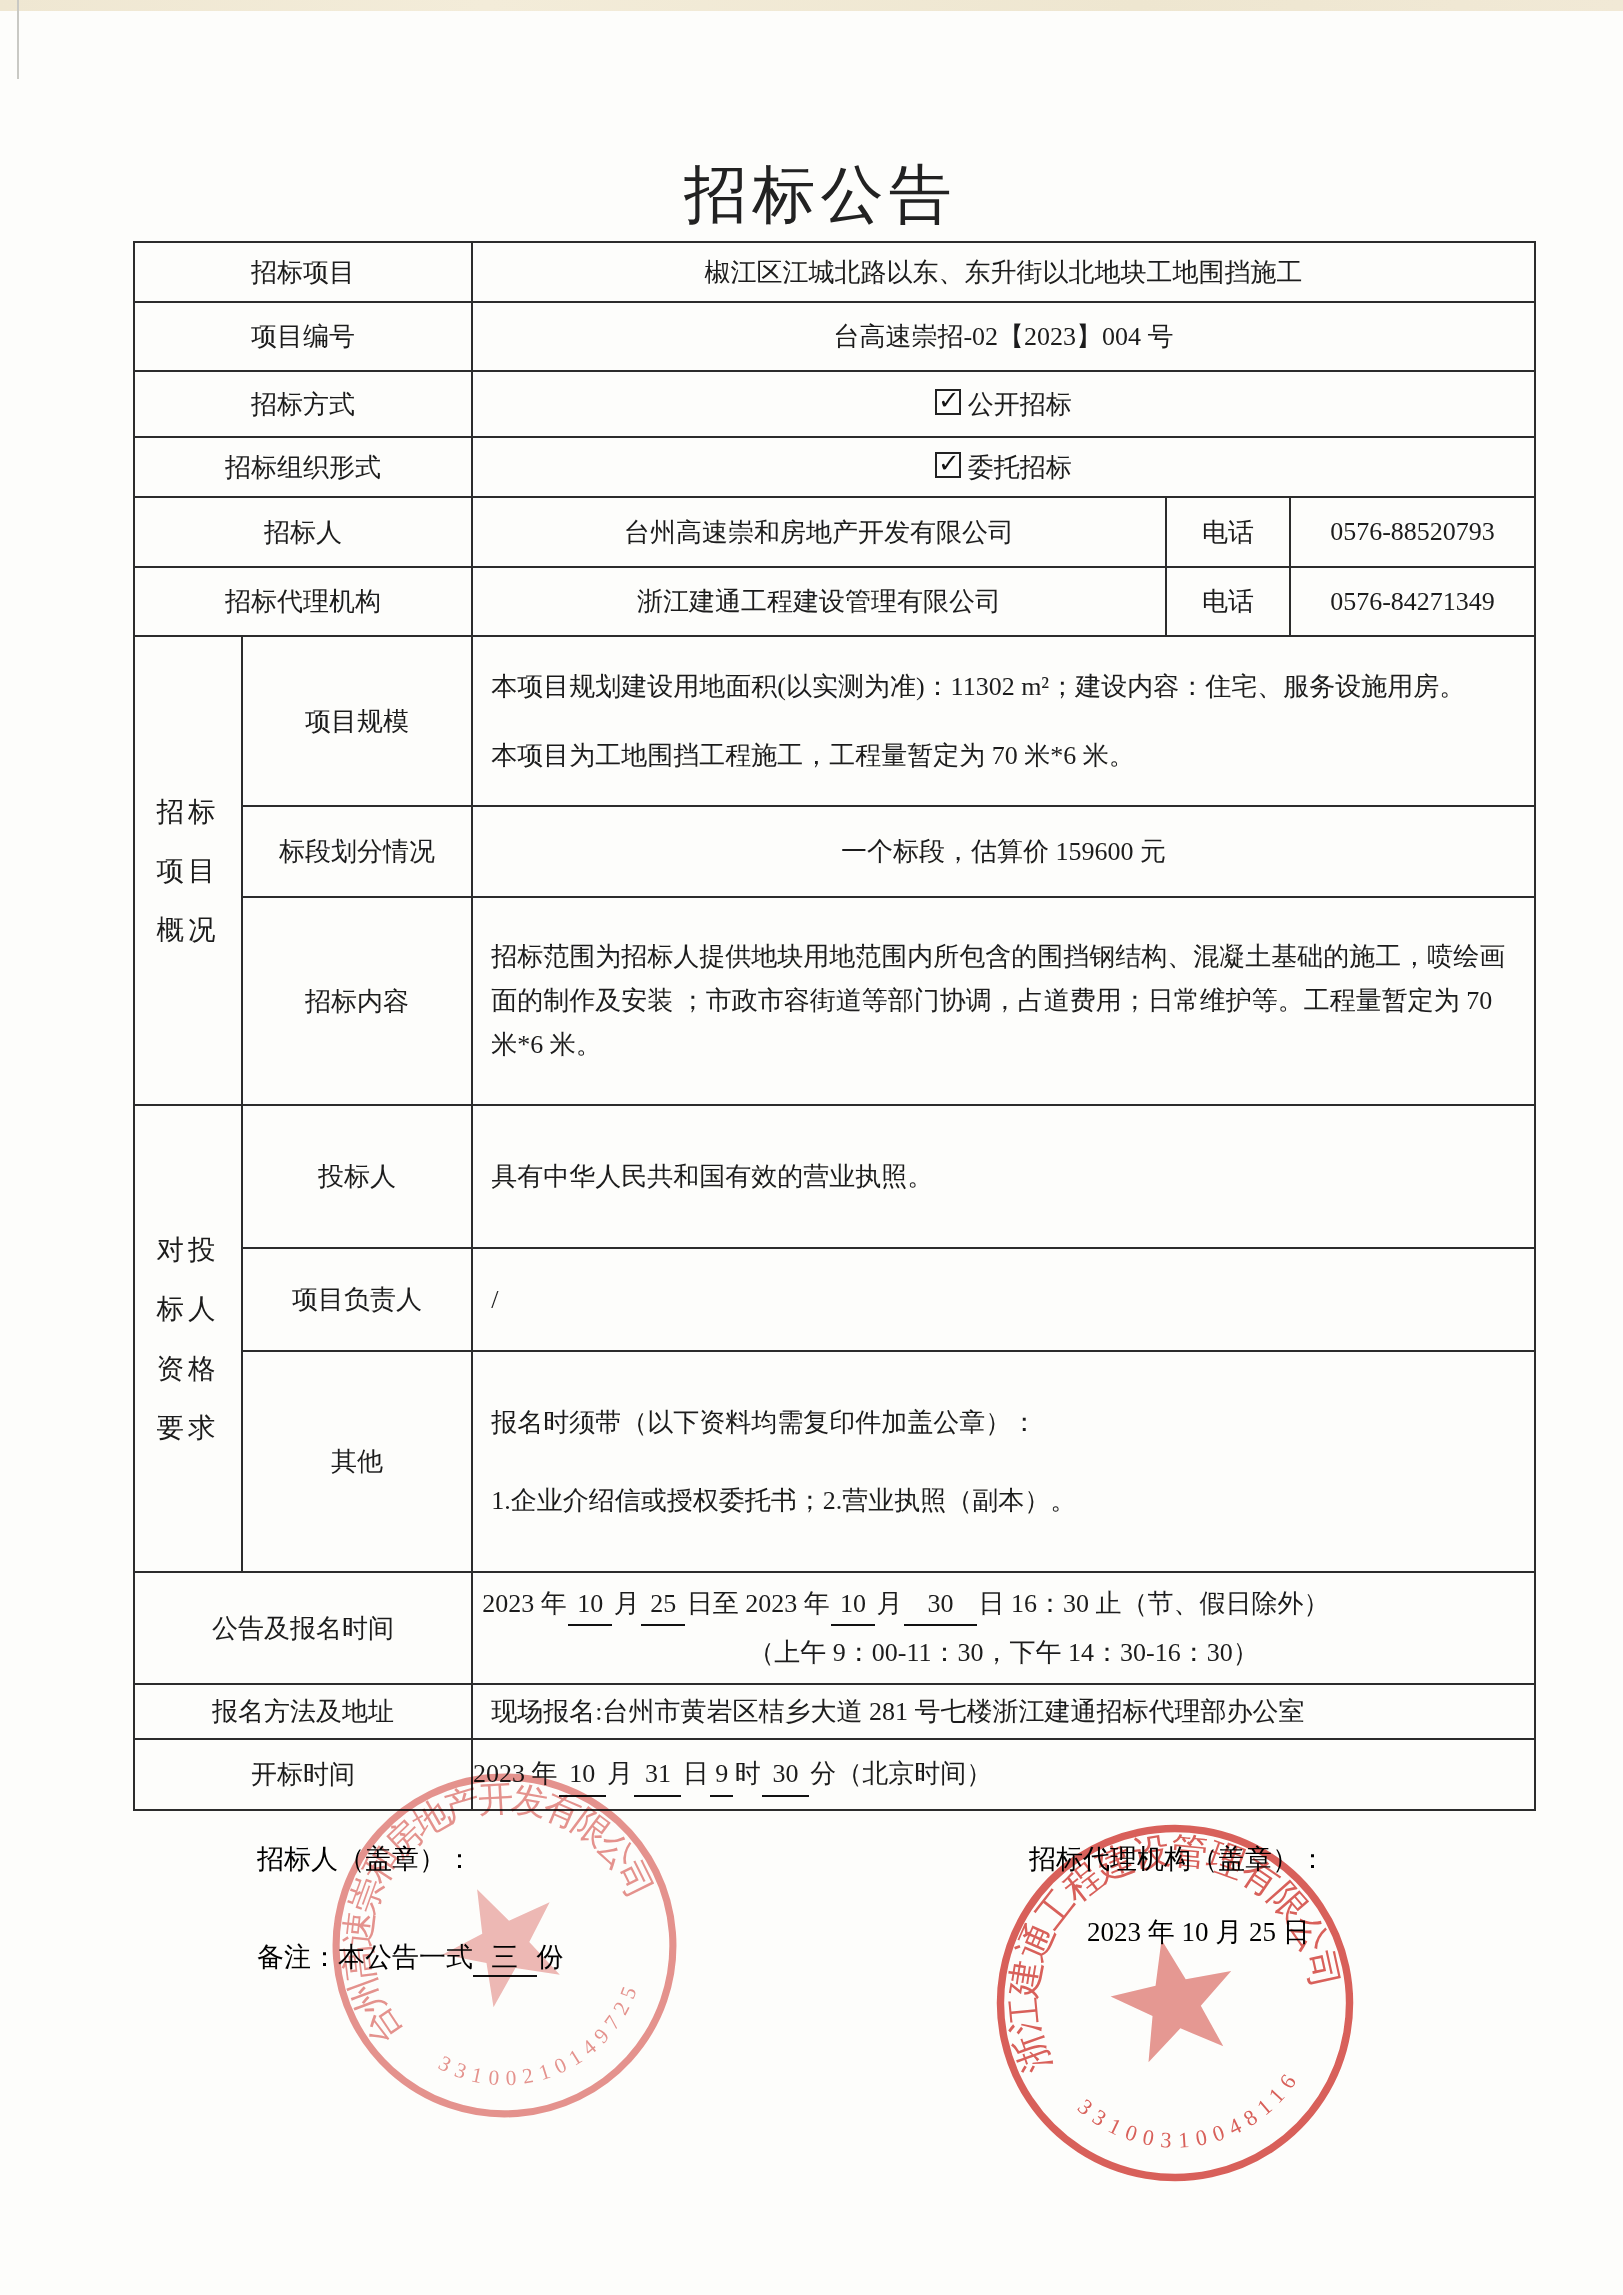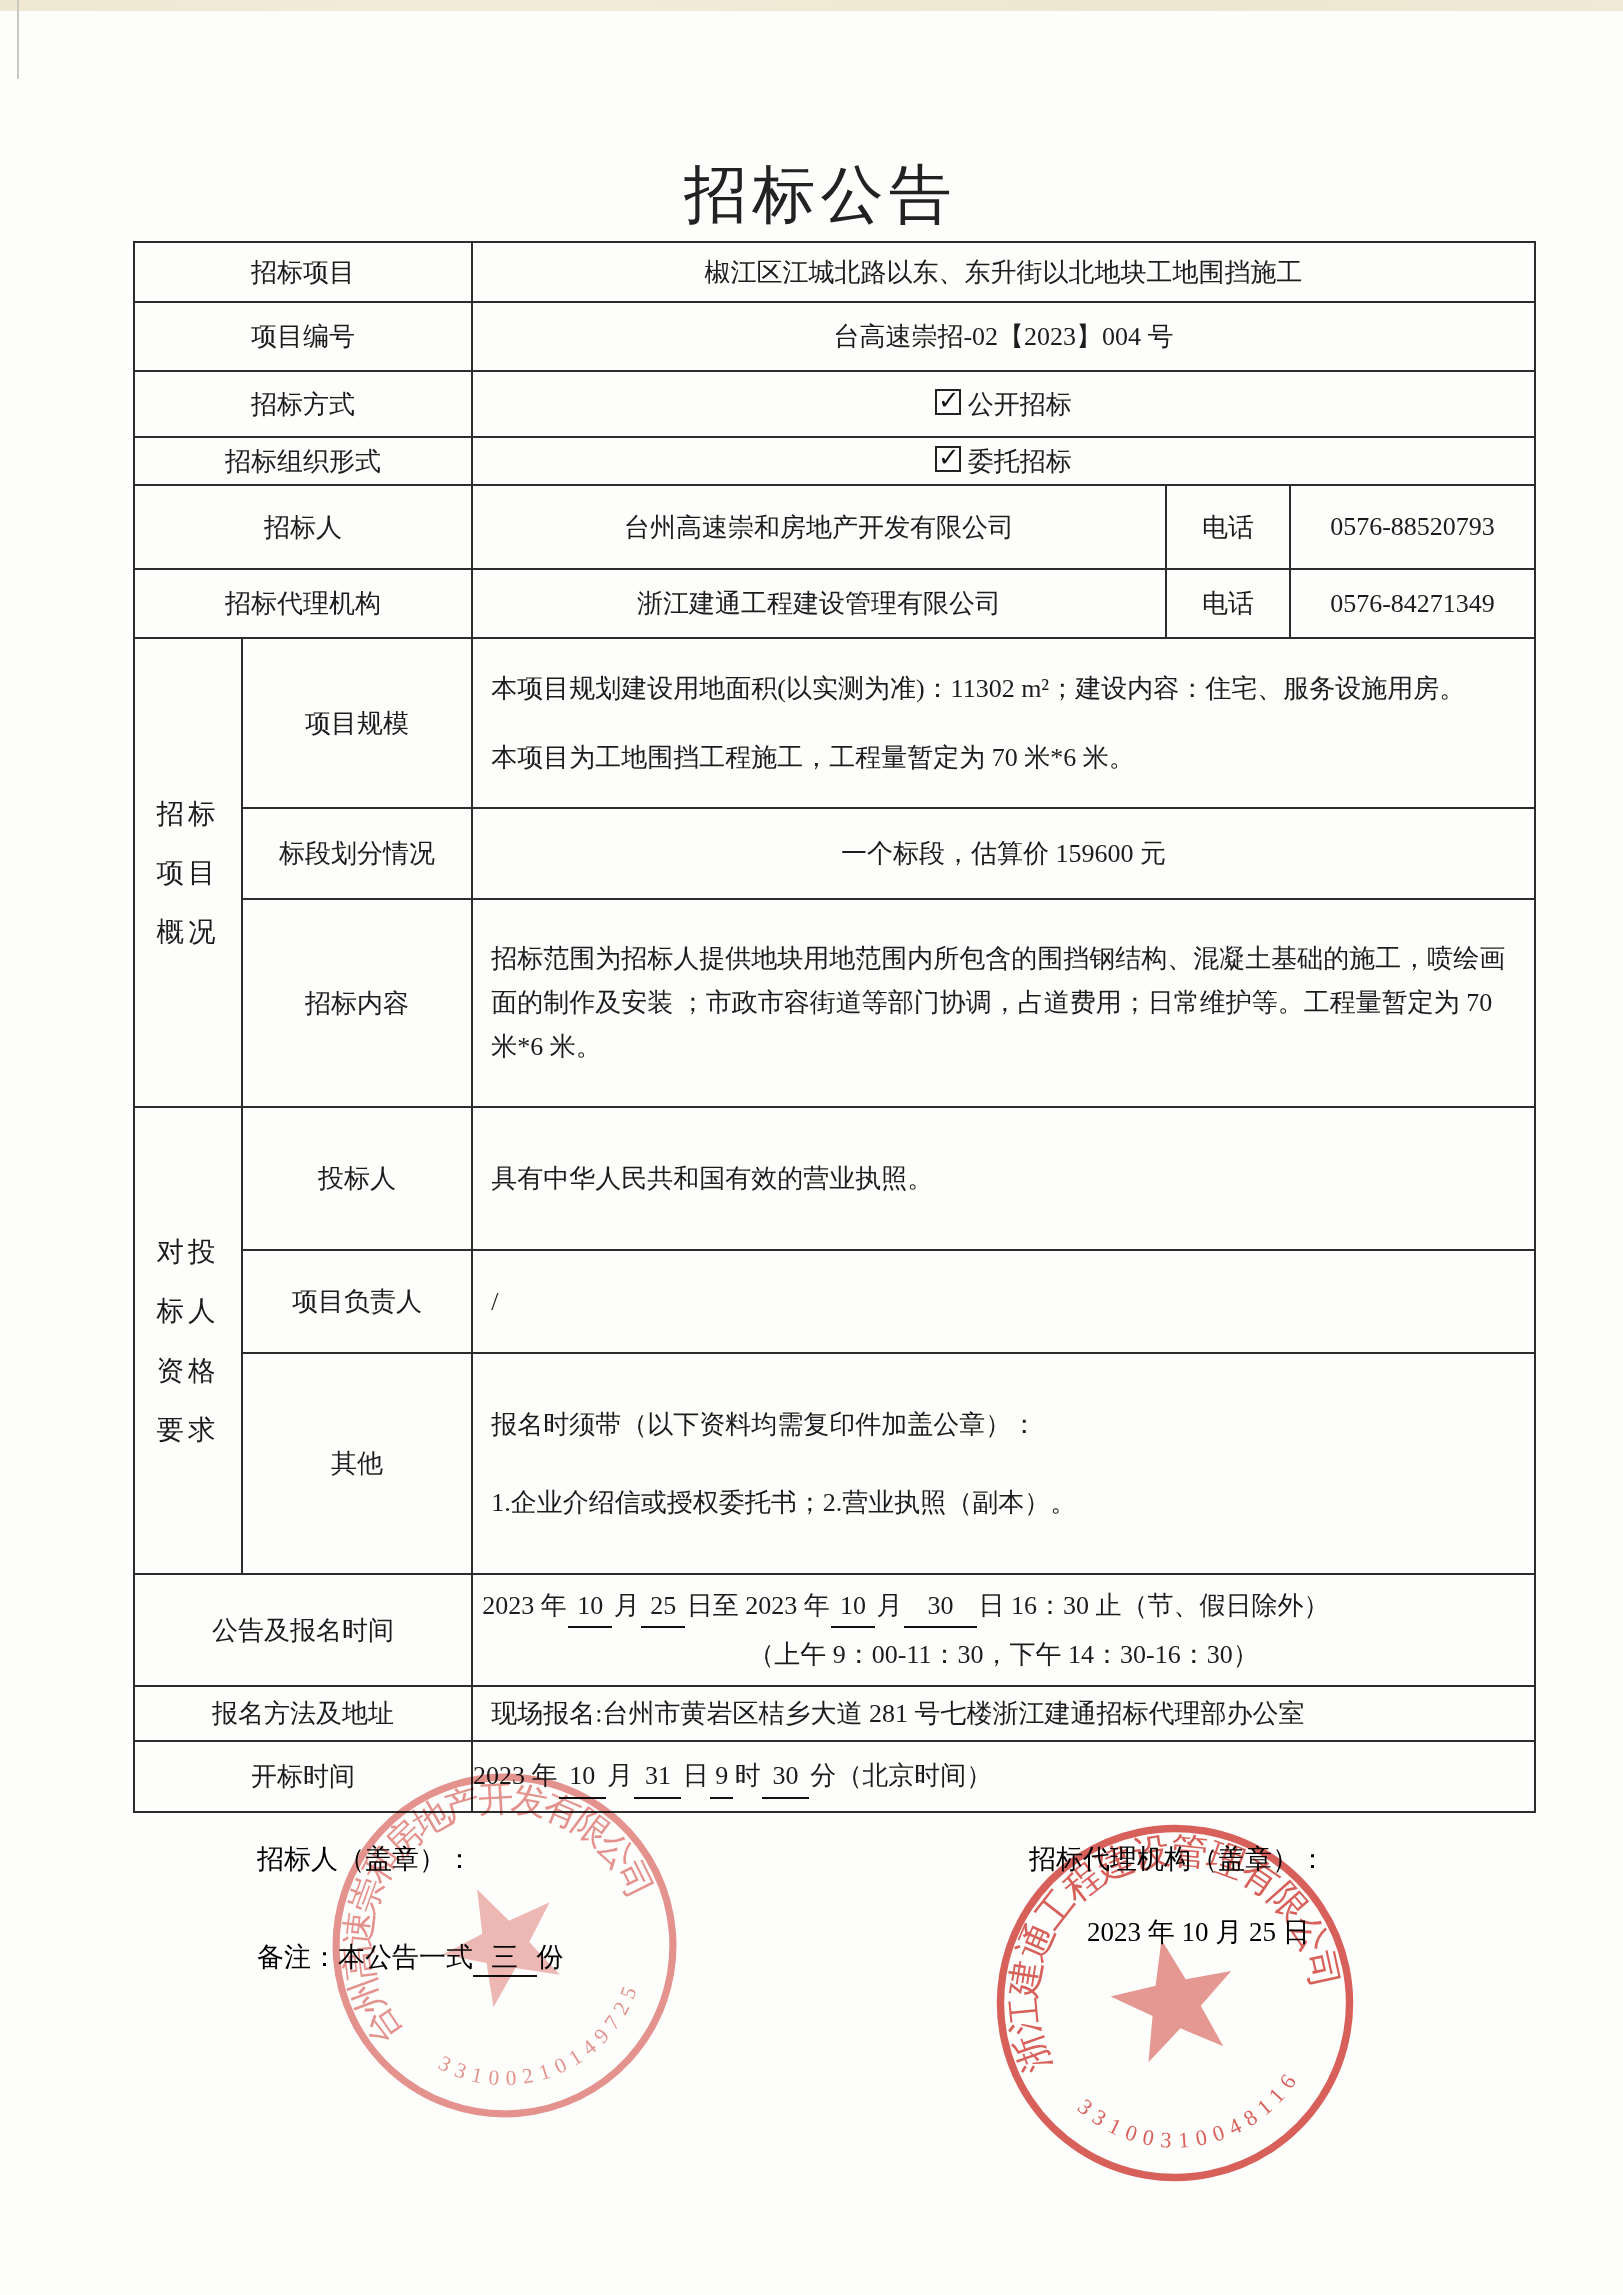--- a/index.html
+++ b/index.html
@@ -99,27 +99,27 @@
     <tr style="height:69px">
       <td class="lab" colspan="2">项目编号</td>
       <td class="val" colspan="3">台高速崇招-02【2023】004 号</td>
     </tr>
     <tr style="height:66px">
       <td class="lab" colspan="2">招标方式</td>
       <td class="val" colspan="3">
         <span class="cb"><span class="tick">✓</span></span><span>公开招标</span>
       </td>
     </tr>
-    <tr style="height:48px">
+    <tr style="height:60px">
       <td class="lab" colspan="2">招标组织形式</td>
       <td class="val" colspan="3">
         <span class="cb"><span class="tick">✓</span></span><span>委托招标</span>
       </td>
     </tr>
-    <tr style="height:84px">
+    <tr style="height:70px">
       <td class="lab" colspan="2">招标人</td>
       <td class="val">台州高速崇和房地产开发有限公司</td>
       <td class="lab">电话</td>
       <td class="val">0576-88520793</td>
     </tr>
     <tr style="height:69px">
       <td class="lab" colspan="2">招标代理机构</td>
       <td class="val">浙江建通工程建设管理有限公司</td>
       <td class="lab">电话</td>
       <td class="val">0576-84271349</td>

